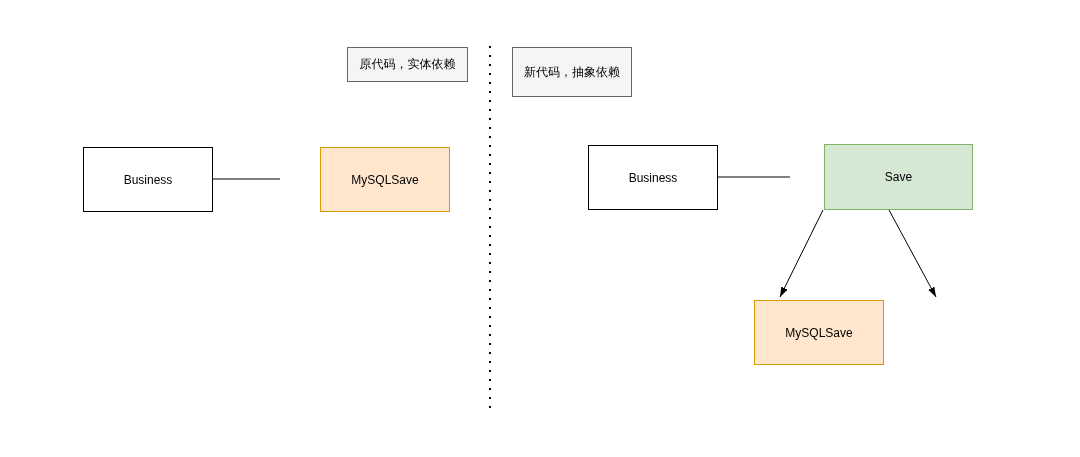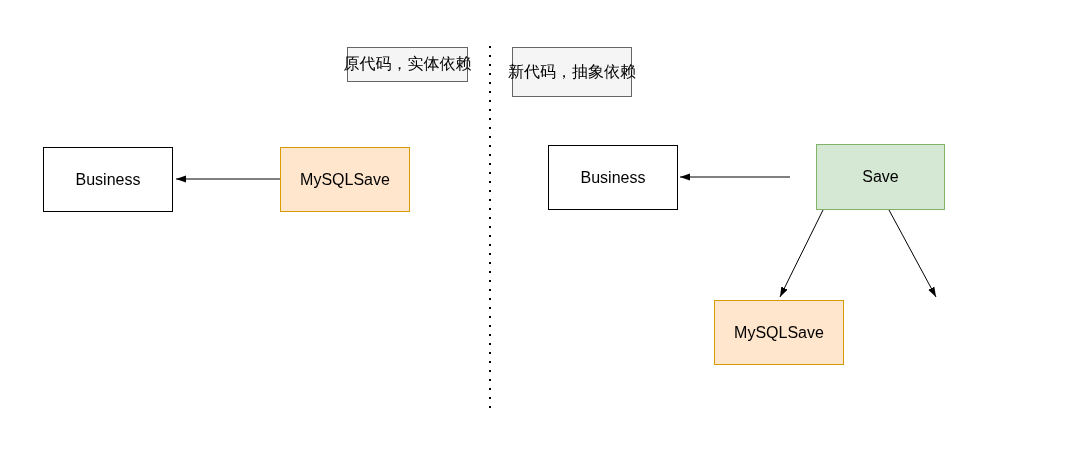--- a/index.html
+++ b/index.html
@@ -13,31 +13,32 @@
     --arrow: #000000;
     --text: #000000;
   }
   html, body { margin: 0; padding: 0; background: #ffffff; }
   #canvas {
     position: relative;
     width: 1080px;
     height: 457px;
     background: #ffffff;
     font-family: "Liberation Sans", "DejaVu Sans", sans-serif;
-    font-size: 16px;
+    font-size: 12px;
     color: var(--text);
     overflow: hidden;
   }
   .node {
     position: absolute;
     display: flex;
     align-items: center;
     justify-content: center;
     box-sizing: border-box;
     white-space: nowrap;
+    margin-left: 40px;
   }
   .node.white  { background: #ffffff;          border: 1px solid var(--box-border); }
   .node.orange { background: var(--orange-fill); border: 1px solid var(--orange-border); }
   .node.green  { background: var(--green-fill);  border: 1px solid var(--green-border); }
   .caption {
     position: absolute;
     display: flex;
     align-items: center;
     justify-content: center;
     box-sizing: border-box;
@@ -81,18 +82,18 @@
   <div class="caption" style="left:347px; top:47px; width:121px; height:35px;">原代码，实体依赖</div>
 
   <div class="node white" style="left:43px; top:147px; width:130px; height:65px;">Business</div>
 
   <div class="node orange" style="left:280px; top:147px; width:130px; height:65px;">MySQLSave</div>
 
   <div class="caption" style="left:512px; top:47px; width:120px; height:50px;">新代码，抽象依赖</div>
 
   <div class="node white" style="left:548px; top:145px; width:130px; height:65px;">Business</div>
 
-  <div class="node green" style="left:816px; top:144px; width:129px; height:66px;">Save</div>
+  <div class="node green" style="left:784px; top:144px; width:149px; height:66px;">Save</div>
 
   <div class="node orange" style="left:714px; top:300px; width:130px; height:65px;">MySQLSave</div>
 
 
 </div>
 
 </body></html>

